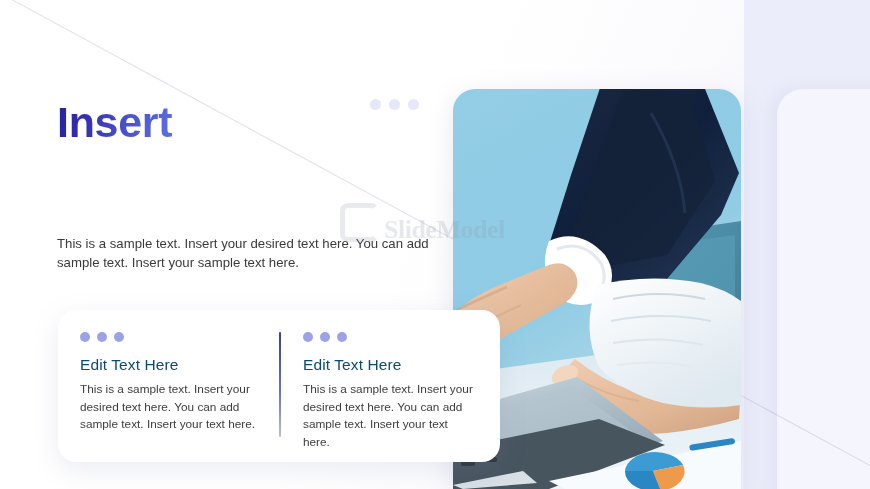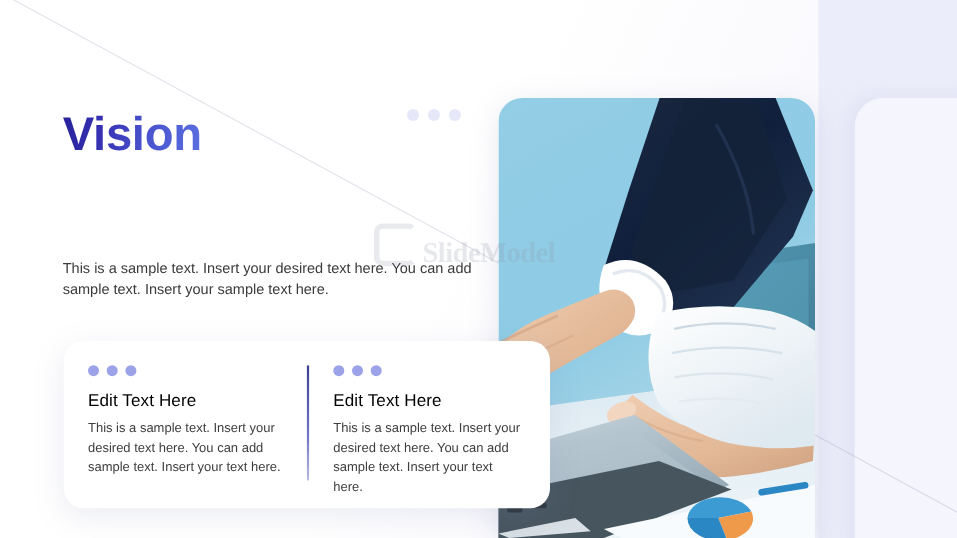--- a/index.html
+++ b/index.html
@@ -174,21 +174,21 @@
     left: 0;
     top: 22px;
     width: 2px;
     height: 105px;
     background: linear-gradient(180deg, #3c3f8f 0%, #6f74c4 60%, #b9bce3 100%);
     border-radius: 1px;
   }
   .card-heading {
     margin-top: 14px;
     font-size: 15.5px;
-    color: #000000;
+    color: #0c4a6e;
     letter-spacing: 0.1px;
   }
   .card-body {
     margin-top: 7px;
     font-size: 11.8px;
     line-height: 1.5;
     color: #3d3d3d;
   }
 </style>
 </head>
@@ -200,21 +200,21 @@
   <div class="bg-panel-far"></div>
   <div class="bg-panel-near"></div>
   <div class="diag-line"></div>
 
   <div class="dots dots-faint">
     <span class="dot"></span>
     <span class="dot"></span>
     <span class="dot"></span>
   </div>
 
-  <div class="title"><span>Vision</span><br></div>
+  <div class="title"><span>Insert</span><br></div>
 
   <div class="intro">This is a sample text. Insert your desired text here. You can add sample text. Insert your sample text here.</div>
 
   <div class="photo">
     <svg width="288" height="400" viewBox="0 0 288 400" xmlns="http://www.w3.org/2000/svg">
       <defs>
         <linearGradient id="wall" x1="0" y1="0" x2="0.4" y2="1">
           <stop offset="0" stop-color="#93cde6"></stop>
           <stop offset="0.55" stop-color="#8ecbe4"></stop>
           <stop offset="1" stop-color="#b9dcea"></stop>

